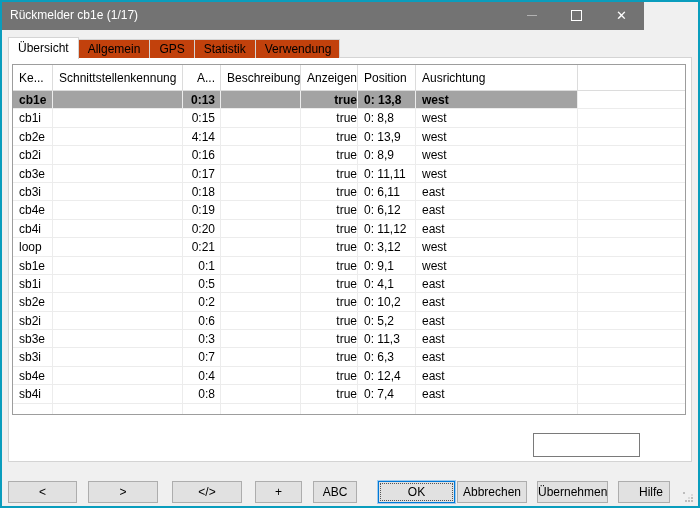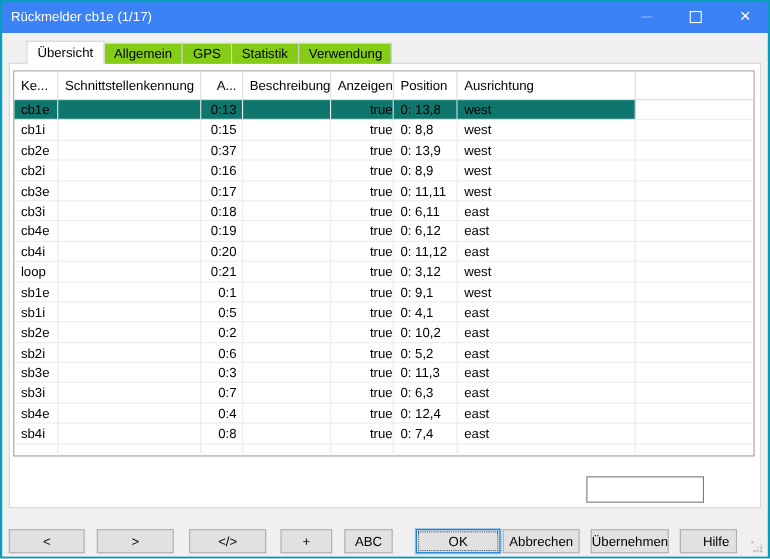--- a/index.html
+++ b/index.html
@@ -1,31 +1,31 @@
 <!DOCTYPE html>
 <html><head>
 <meta charset="utf-8">
 <style>
   html,body{margin:0;padding:0;width:700px;height:508px;overflow:hidden;
     font-family:"Liberation Sans","DejaVu Sans",sans-serif;}
   .dialog{position:relative;width:700px;height:508px;background:#f0f0f0;overflow:hidden;}
   .dialog::after{content:"";position:absolute;inset:0;border:2px solid #0a9dbd;pointer-events:none;z-index:40;}
 
   
-  .titlebar{position:absolute;top:0;left:0;width:700px;height:30px;background:#3b82f6;
+  .titlebar{position:absolute;top:0;left:0;width:644px;height:30px;background:#737373;
     display:flex;align-items:center;color:#fff;z-index:30;}
   .titlebar .title{padding-left:10px;font-size:12px;}
   .winbtns{margin-left:auto;display:flex;height:100%;}
   .winbtn{width:45px;height:100%;display:flex;align-items:center;justify-content:center;color:#fff;font-size:13px;}
   .winbtn .minbar{width:10px;height:1px;background:rgba(255,255,255,.45);}
   .winbtn .maxbox{width:9px;height:9px;border:1px solid #fff;}
 
   
-  .tabstrip{position:absolute;left:24px;top:36px;height:22px;display:flex;align-items:flex-end;z-index:3;}
-  .tab{height:19px;line-height:18px;padding:0 9px;font-size:12px;color:#000;background:#84cc16;
+  .tabstrip{position:absolute;left:8px;top:36px;height:22px;display:flex;align-items:flex-end;z-index:3;}
+  .tab{height:19px;line-height:18px;padding:0 9px;font-size:12px;color:#000;background:#c2410c;
     border:1px solid #d4d4d4;border-bottom:none;box-sizing:border-box;margin-right:-1px;white-space:nowrap;}
   .tab.active{height:22px;line-height:21px;background:#fff;position:relative;z-index:4;margin-bottom:-1px;}
   .tab:nth-child(5){padding-right:8px;}
 
   
   .panel{position:absolute;left:8px;top:57px;width:684px;height:405px;background:#fff;
     border:1px solid #d4d4d4;box-sizing:border-box;z-index:1;}
 
   
   .table{position:absolute;left:12px;top:64px;width:674px;height:351px;background:#fff;
@@ -37,21 +37,21 @@
   .tcell{box-sizing:border-box;padding:1px 0 0 6px;line-height:16px;border-right:1px solid #ececec;
     border-bottom:1px solid #ececec;white-space:nowrap;overflow:hidden;}
   .hcell:nth-child(1),.tcell:nth-child(1){width:40px;}
   .hcell:nth-child(2),.tcell:nth-child(2){width:130px;}
   .hcell:nth-child(3),.tcell:nth-child(3){width:38px;text-align:right;padding-left:0;padding-right:5px;}
   .hcell:nth-child(4),.tcell:nth-child(4){width:80px;}
   .hcell:nth-child(5),.tcell:nth-child(5){width:57px;text-align:right;}
   .hcell:nth-child(6),.tcell:nth-child(6){width:58px;}
   .hcell:nth-child(7),.tcell:nth-child(7){width:162px;}
   .hcell.filler,.tcell.filler{flex:1;border-right:none;}
-  .trow.selected .tcell:not(.filler){background:#0f766e;}
+  .trow.selected .tcell:not(.filler){background:#a3a3a3;font-weight:bold;}
 
   
   .actions button{position:absolute;top:433px;height:24px;background:#e1e1e1;border:1px solid #adadad;
     font-family:inherit;font-size:12px;color:#000;padding:0;box-sizing:border-box;text-align:center;overflow:hidden;}
   .actions button:nth-child(1){left:22px;width:71px;}
   .actions button:nth-child(2){left:105px;width:72px;}
   .actions button:nth-child(3){left:188px;width:74px;}
   .actions button:nth-child(4){left:270px;width:73px;}
   .actions button:nth-child(5){left:355px;width:70px;}
   .actions button:nth-child(6){left:437px;width:86px;}
@@ -135,21 +135,21 @@
           <div class="tcell">0:15</div>
           <div class="tcell"></div>
           <div class="tcell">true</div>
           <div class="tcell">0: 8,8</div>
           <div class="tcell">west</div>
           <div class="tcell filler"></div>
         </div>
         <div class="trow">
           <div class="tcell">cb2e</div>
           <div class="tcell"></div>
-          <div class="tcell">0:37</div>
+          <div class="tcell">4:14</div>
           <div class="tcell"></div>
           <div class="tcell">true</div>
           <div class="tcell">0: 13,9</div>
           <div class="tcell">west</div>
           <div class="tcell filler"></div>
         </div>
         <div class="trow">
           <div class="tcell">cb2i</div>
           <div class="tcell"></div>
           <div class="tcell">0:16</div>

